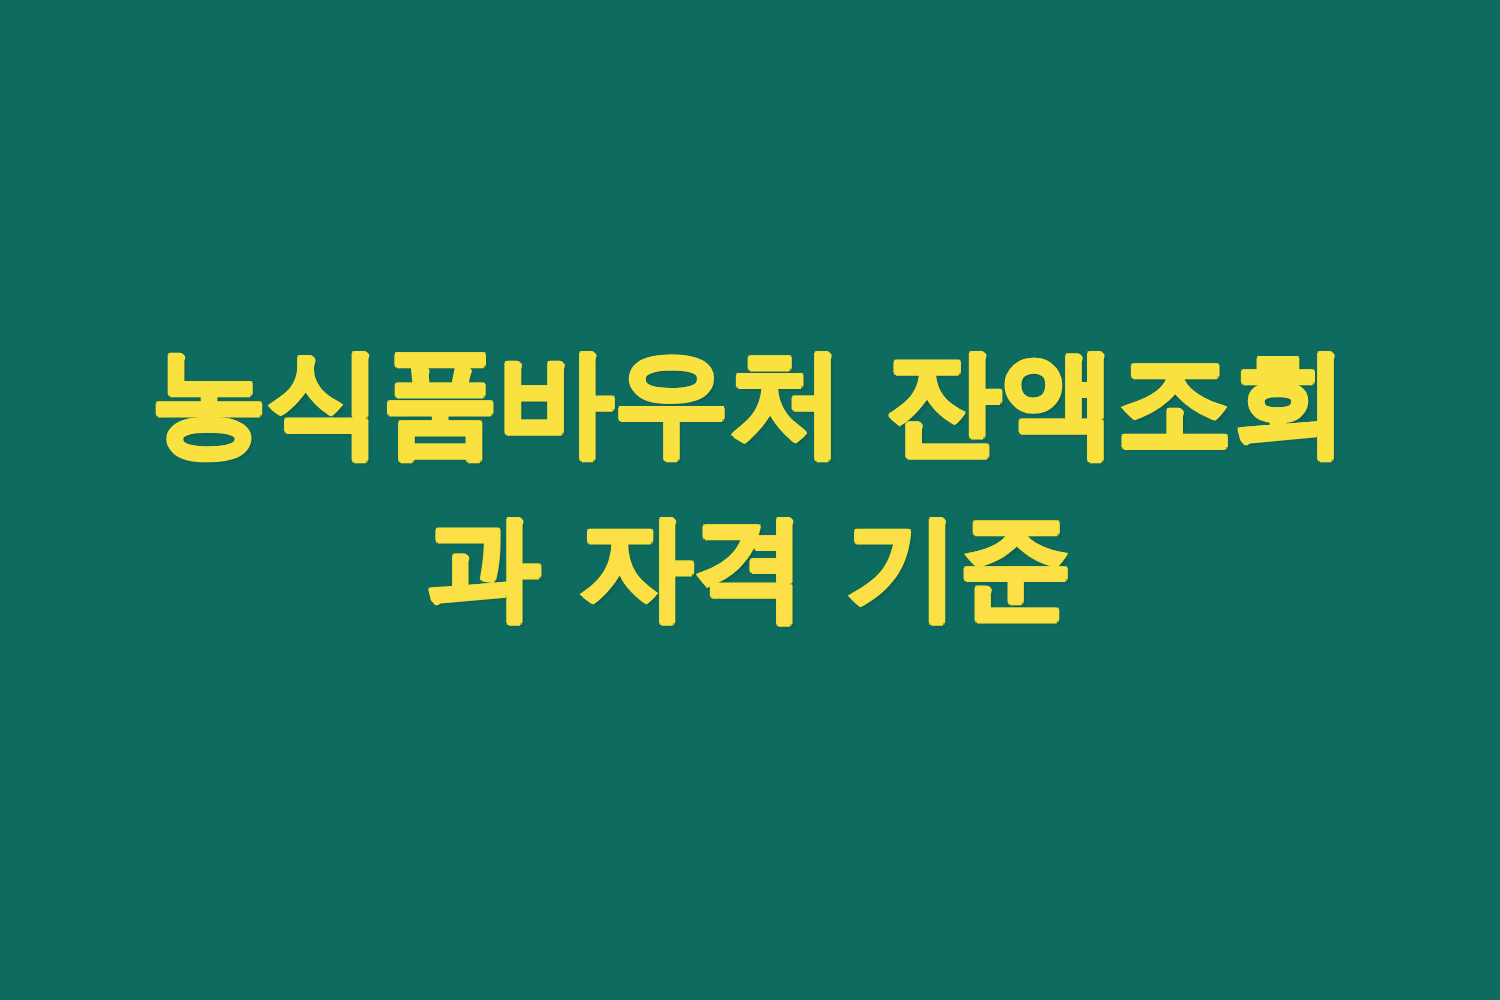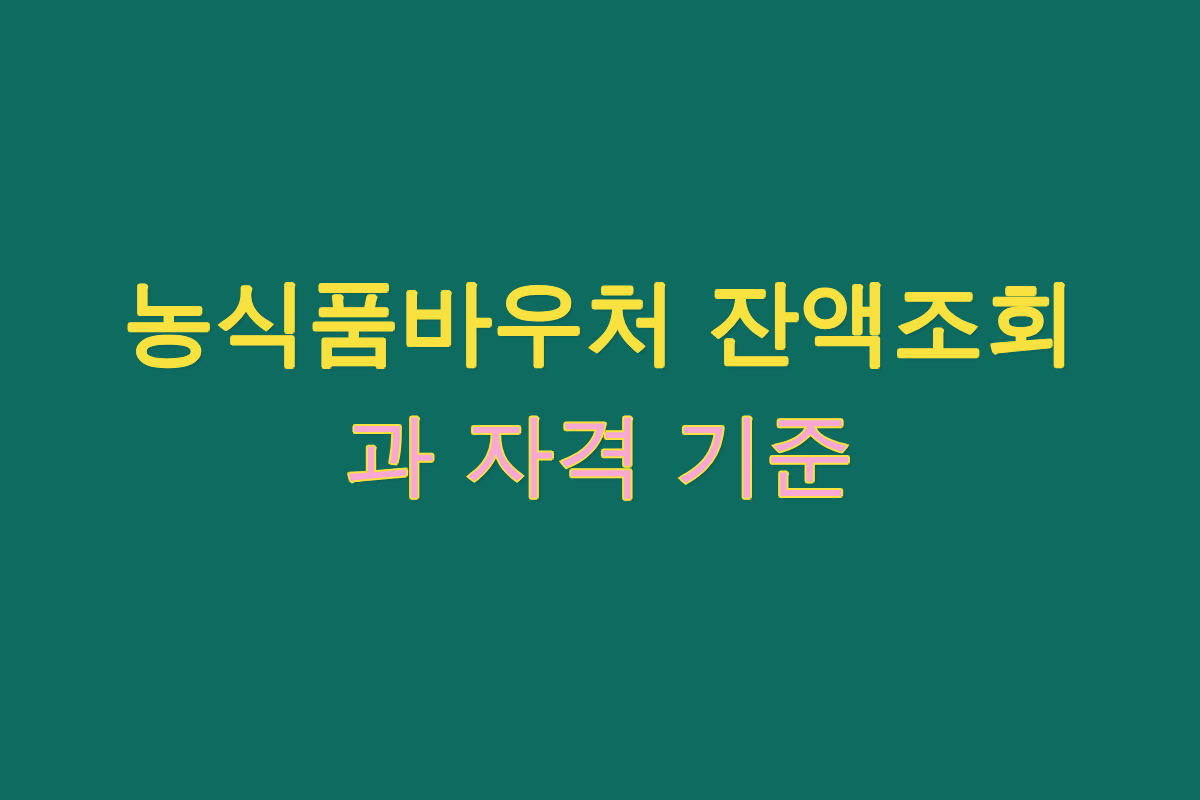--- a/index.html
+++ b/index.html
@@ -32,21 +32,21 @@
     
     transform: translateY(-12px);
   }
 
   .headline-line {
     display: block;
     color: #F9E13F;
     font-family: "DejaVu Sans", "Liberation Sans", sans-serif;
     font-size: 92px;
     line-height: 132px;
-    font-weight: 400;
+    font-weight: 700;
     letter-spacing: 0.5px;
     white-space: nowrap;
     
     paint-order: stroke fill;
     -webkit-text-stroke: 3px #F9E13F;
     text-shadow:
        2px 0 0 #F9E13F,
       -2px 0 0 #F9E13F,
        0 2px 0 #F9E13F,
        0 -2px 0 #F9E13F,
@@ -65,16 +65,16 @@
 </head>
 <body>
 
 <div id="thumbnail-canvas" style="background: rgb(14, 107, 96);">
 
   <div id="headline-block">
 
     <span class="headline-line line-1" style="color: rgb(249, 225, 63); -webkit-text-stroke: 3px rgb(249, 225, 63);">농식품바우처 잔액조회</span>
 
 
-    <span class="headline-line line-3" style="color: #f9a8d4; -webkit-text-stroke: 3px rgb(249, 225, 63);">과 자격 기준</span>
+    <span class="headline-line line-3" style="color: #fde047; -webkit-text-stroke: 3px rgb(249, 225, 63);">과 자격 기준</span>
 
   </div>
 </div>
 
 </body></html>

